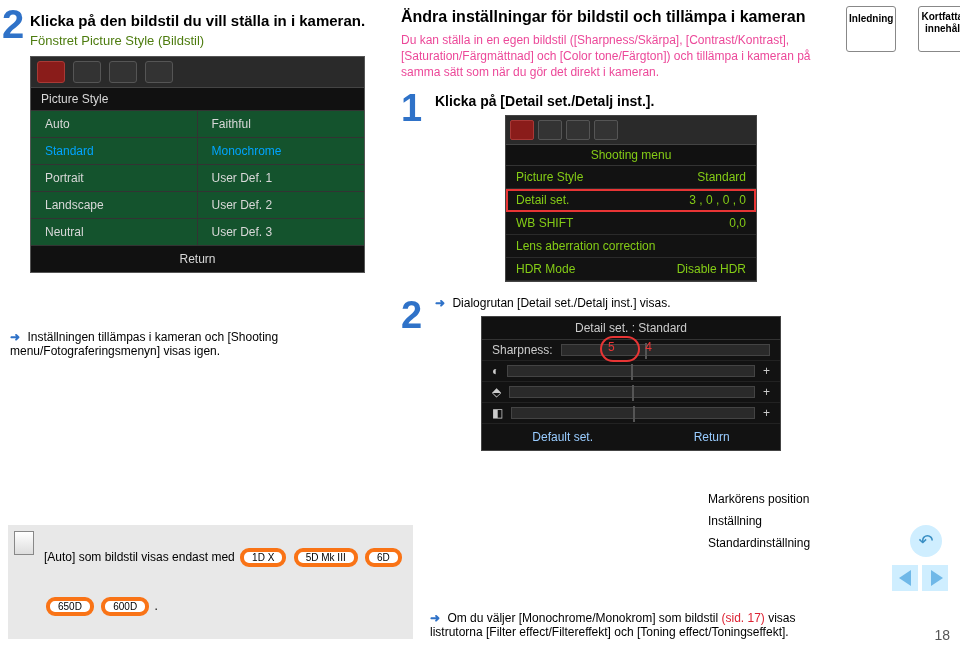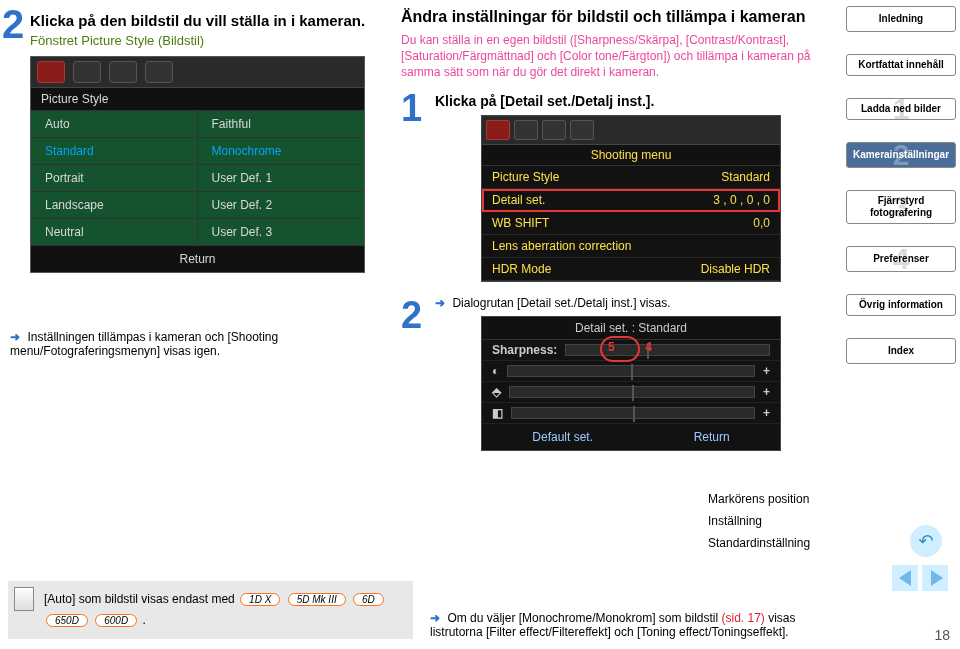--- a/index.html
+++ b/index.html
@@ -93,21 +93,21 @@
     color:#2f72c8;
     vertical-align:top;
     line-height:1;
     width:26px;
   }
   .step { display:flex; gap:8px; margin-top:8px;}
   .step-body { flex:1; }
 
   
   .shoot-win {
-    background:#121212; width:300px; margin:6px auto; color:#fde047;
+    background:#121212; width:252px; margin:6px auto; color:#84cc16;
     border:1px solid #444;
   }
   .shoot-top { display:flex; gap:4px; padding:4px 4px; background:#2a2a2a; border-bottom:1px solid #444;}
   .shoot-top .stab{width:24px;height:20px;background:#333;border:1px solid #555;border-radius:2px;}
   .shoot-top .stab.red{background:#8a1c1a;border-color:#a83836;}
   .shoot-title{ text-align:center; padding:3px 0; background:#111; border-bottom:1px solid #333;}
   .shoot-row{ display:flex; justify-content:space-between; padding:4px 10px; border-bottom:1px solid #2a2a2a;}
   .hlrow{ outline:2px solid #e83535; outline-offset:-2px;}
 
   .arrow-note { color:#000; font-size:12px; }
@@ -115,41 +115,40 @@
 
   
   .detail-win {
     background:#121212; width:300px; margin:6px auto 2px auto; color:#ccc;
     border:1px solid #444; padding-bottom:6px;
   }
   .detail-title{ text-align:center; padding:4px 0; background:#111; border-bottom:1px solid #333;}
   .detail-row {
     display:flex; align-items:center; gap:8px; padding:3px 10px;
     border-bottom:1px solid #222;
-    font-weight:bold;
   }
   .slider{ flex:1; height:12px; background:#2a2a2a; border:1px solid #444; position:relative;}
   .slider .tick{position:absolute;top:-2px;width:2px;height:16px;background:#555;}
   .redloop{
     position:absolute; width:40px; height:26px; border:2px solid #e83535; border-radius:14px;
     pointer-events:none;
   }
   .sharp-wrap{ position:relative; }
   .detail-btns{display:flex; justify-content:space-around; padding-top:6px;}
   .detail-btns span{ color:#9cf; }
 
   .callouts {
     position:absolute; left:708px; top:492px; font-size:12px; width:130px;
   }
   .callouts div { margin-bottom:8px; }
 
   
   .sidebar {
     position:absolute; right:4px; top:6px; width:110px;
-    display:flex; flex-direction:column; gap:22px;margin-left:12px;
+    display:flex; flex-direction:row; gap:22px;margin-left:12px;
   }
   .sbtn {
     border:1px solid #888; border-radius:3px;
     text-align:center; font-size:10px; font-weight:bold;
     padding:6px 2px; background:#fff; color:#000; line-height:1.2;
     position:relative;
   }
   .sbtn.twoline{ padding:4px 2px;}
   .sbtn .ghostnum {
     position:absolute; inset:0; display:flex; align-items:center; justify-content:center;
@@ -160,22 +159,22 @@
   
   .bottom-left {
     position:absolute; left:8px; bottom:10px; width:405px;
     background:#e8e8e8; padding:8px 8px 8px 36px; font-size:12px;
   }
   .bottom-left .noteicon{
     position:absolute; left:6px; top:6px; width:20px; height:24px;
     border:1px solid #888; background:linear-gradient(#fff,#ddd);
   }
   .chip {
-    display:inline-block; border:1px solid #f97316; border-radius:9px;
-    padding:0 8px; background:#fff; font-size:10px; margin:4px 2px;font-style:italic;
+    display:inline-block; border:4px solid #f97316; border-radius:9px;
+    padding:0 8px; background:#fff; font-size:10px; margin:15px 2px;
   }
 
   .bottom-right {
     position:absolute; left:430px; bottom:10px; width:400px; font-size:12px;
   }
   .bottom-right .blue-arrow{color:#2f72c8;font-weight:bold;margin-right:4px;}
   .redref{ color:#d23; }
 
   .pagenum {
     position:absolute; right:10px; bottom:6px; font-size:14px; color:#555;

